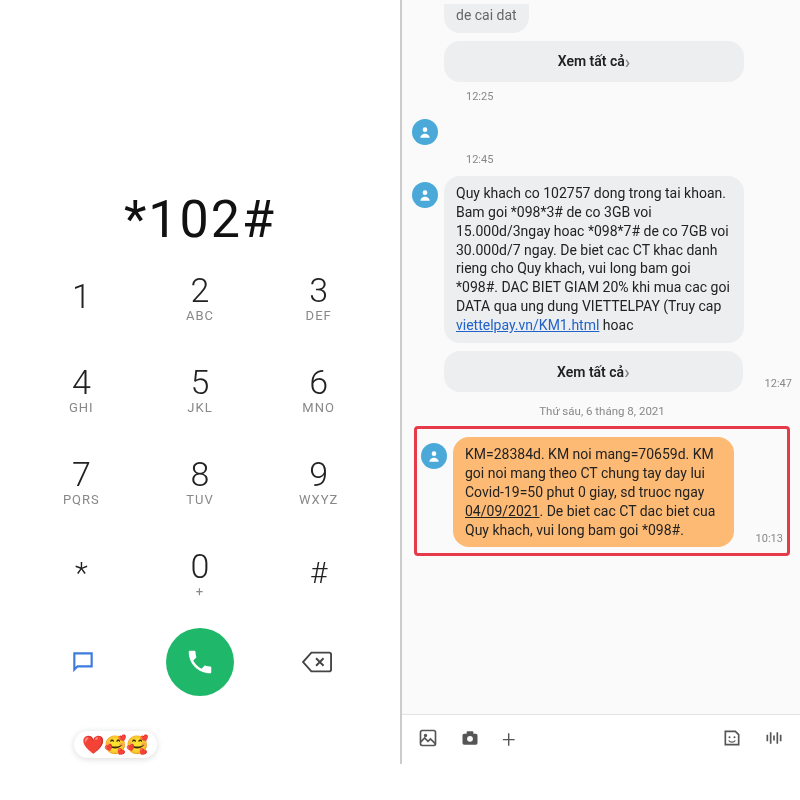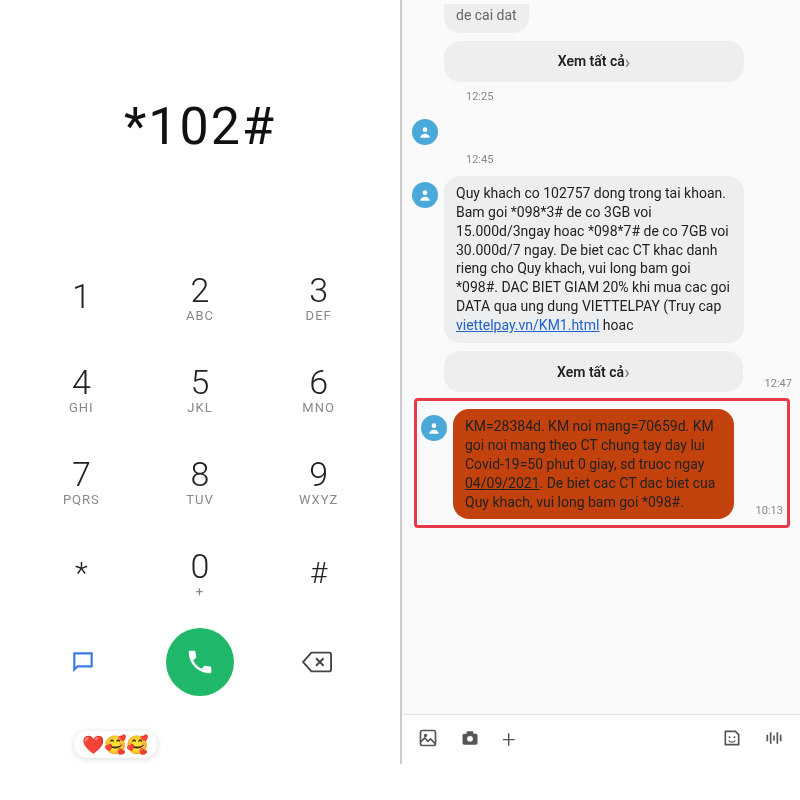--- a/index.html
+++ b/index.html
@@ -12,23 +12,23 @@
     overflow: hidden;
   }
   .pane { height: 764px; position: relative; }
   .left { width: 402px; border-right: 2px solid #ccc; display: flex; flex-direction: column; }
   .right { width: 398px; background: #fafafa; display: flex; flex-direction: column; }
 
   
   .dial-display {
     flex: 0 0 250px;
     display: flex;
-    align-items: flex-start;
+    align-items: flex-end;
     justify-content: center;
-    padding-top: 96px;
+    padding-top: 44px;
   }
   .dial-number {
     font-size: 52px;
     font-weight: 400;
     letter-spacing: 2px;
     color: #111;
   }
   .keypad {
     display: grid;
     grid-template-columns: repeat(3, 1fr);
@@ -268,30 +268,31 @@
 
     <div class="msg-row">
       <div class="avatar-spacer"></div>
       <div class="action-row" style="flex:1; max-width:300px;">
         <span>Xem tất cả</span>
         <span class="chev">›</span>
       </div>
       <div class="ts">12:47</div>
     </div>
 
+    <div class="date-sep">Thứ sáu, 6 tháng 8, 2021</div>
 
     <div class="highlight-box">
       <div class="msg-row">
         <div class="avatar">
             <svg viewBox="0 0 24 24">
               <circle cx="12" cy="8" r="4"></circle>
               <path d="M4 22c0-4 4-7 8-7s8 3 8 7"></path>
             </svg>
           </div>
-        <div class="bubble" style="background:#c2410c;">
+        <div class="bubble" style="background:#fdba74;">
           <span>KM=28384d. KM noi mang=70659d. KM goi noi mang theo CT chung tay day lui Covid-19=50 phut 0 giay, sd truoc ngay </span><span class="uline">04/09/2021</span><span>. De biet cac CT dac biet cua Quy khach, vui long bam goi *098#.</span>
         </div>
         <div class="ts">10:13</div>
       </div>
     </div>
 
   </div>
 
   <div class="input-bar">
     <div class="ib-left">

